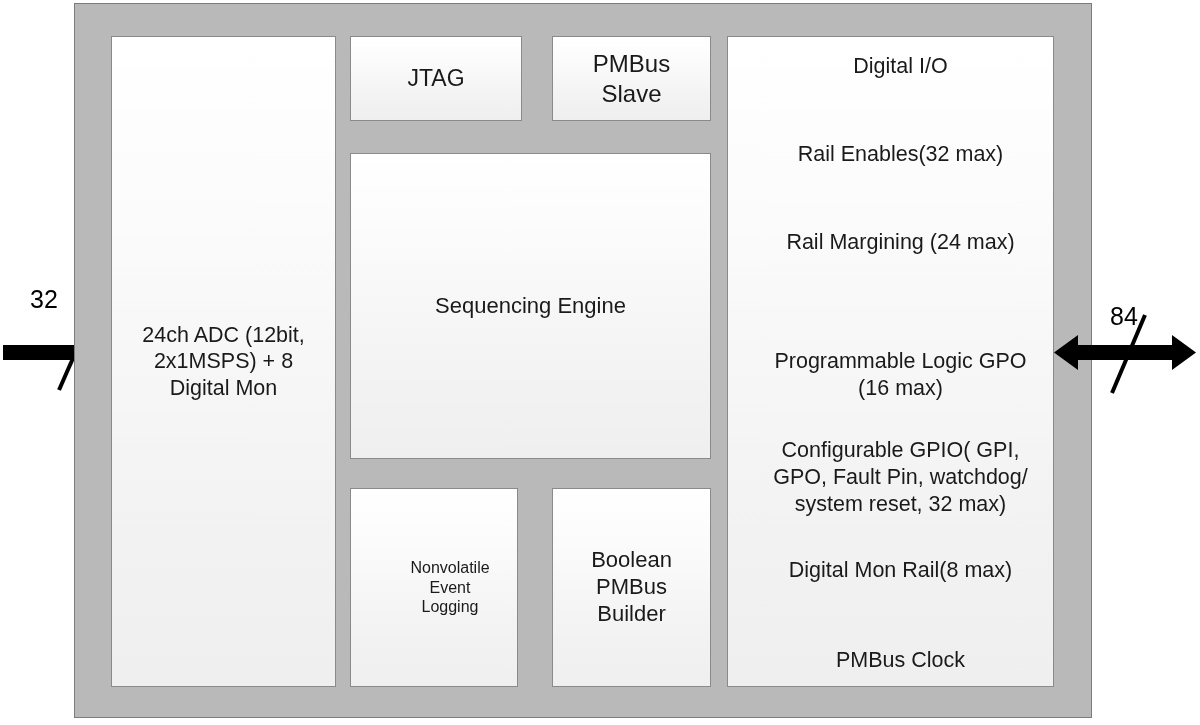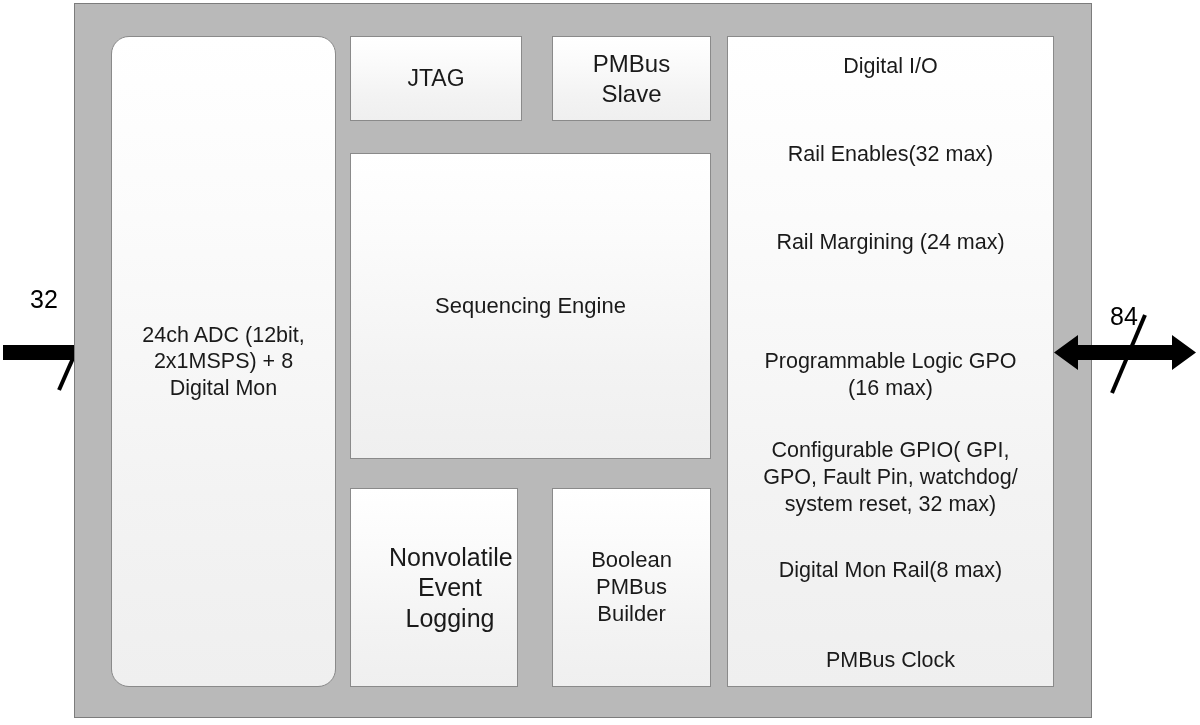--- a/index.html
+++ b/index.html
@@ -45,54 +45,54 @@
     width: 100%;
     padding: 0 6px;
     box-sizing: border-box;
     white-space: pre-line;
   }
 
   
   #block-adc {
     left: 36px;  top: 32px;  width: 225px; height: 651px;
     font-size: 21.5px;
-    border-radius: 18px;
   }
   #block-jtag {
     left: 275px; top: 32px;  width: 172px; height: 85px;
     font-size: 23px;
   }
   #block-pmbus {
     left: 477px; top: 32px;  width: 159px; height: 85px;
     font-size: 24px;
   }
   #block-sequencing {
     left: 275px; top: 149px; width: 361px; height: 306px;
     font-size: 22px;
   }
   #block-nvlog {
     left: 275px; top: 484px; width: 168px; height: 199px;
-    font-size: 25px;
+    font-size: 16px;
     padding-left: 32px;
   }
   #block-boolean {
     left: 477px; top: 484px; width: 159px; height: 199px;
     font-size: 22px;
   }
 
   
   #block-digital-io {
     left: 652px; top: 32px; width: 327px; height: 651px;
     display: block;
     padding: 0;
   }
   #digital-io-list {
     position: relative;
     width: 100%;
     height: 100%;
+    padding-left: 20px;
   }
   .io-line {
     position: absolute;
     left: 0;
     width: 100%;
     text-align: center;
     font-size: 21.5px;
     line-height: 1.26;
     padding: 0 4px;
     box-sizing: border-box;

